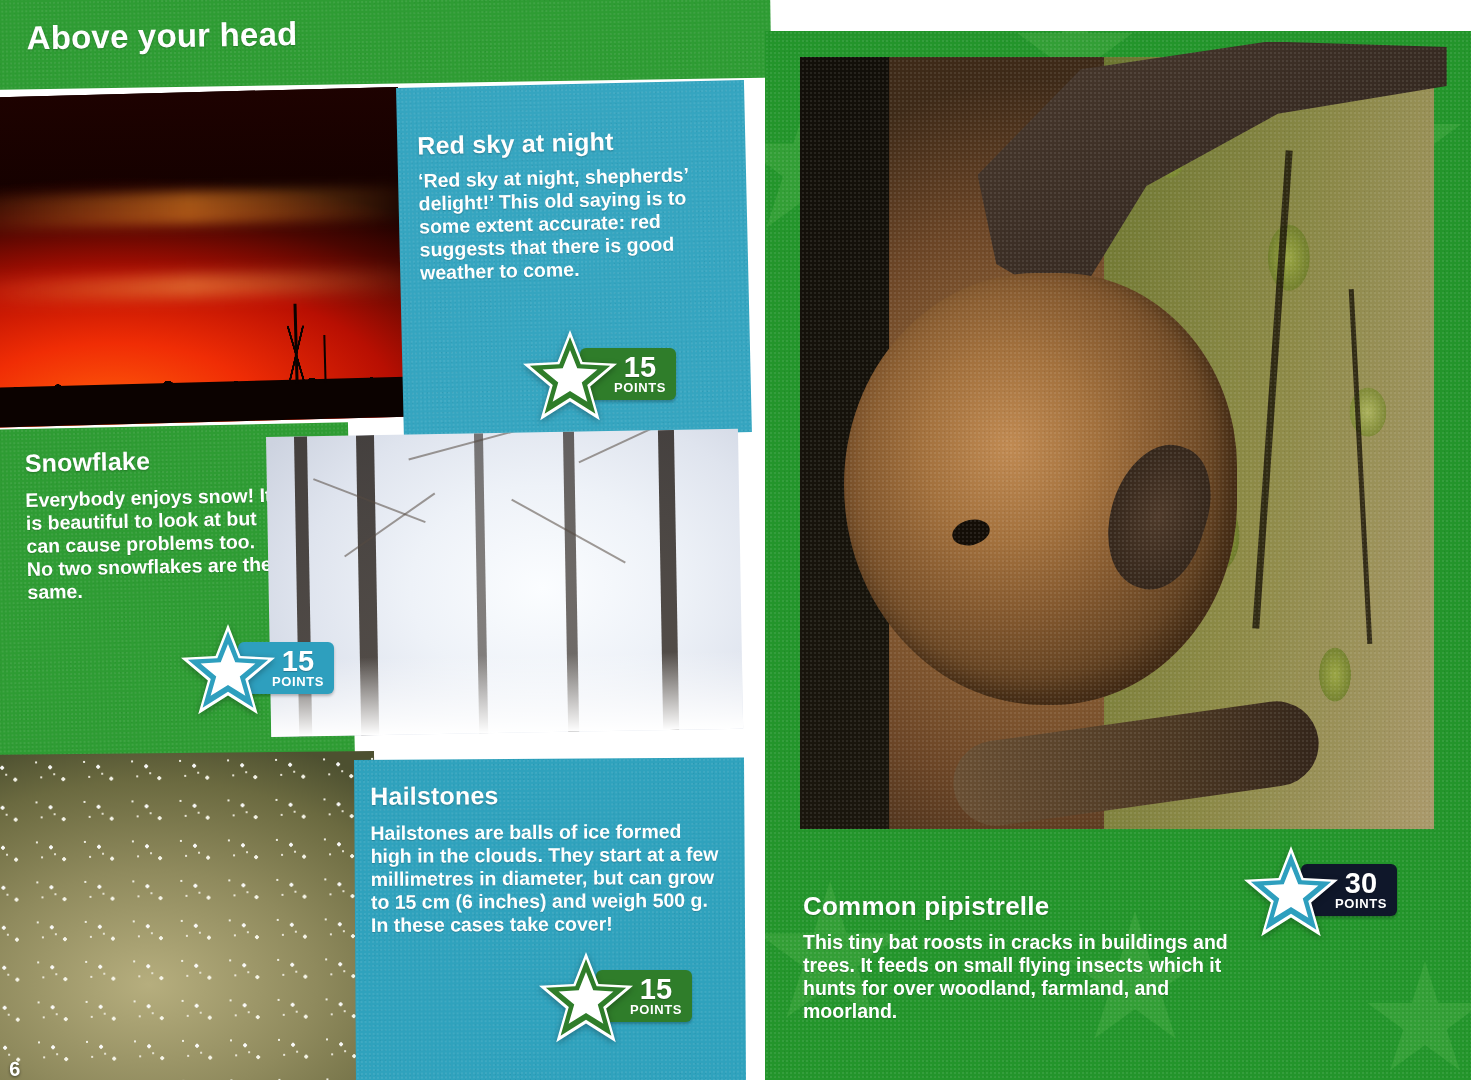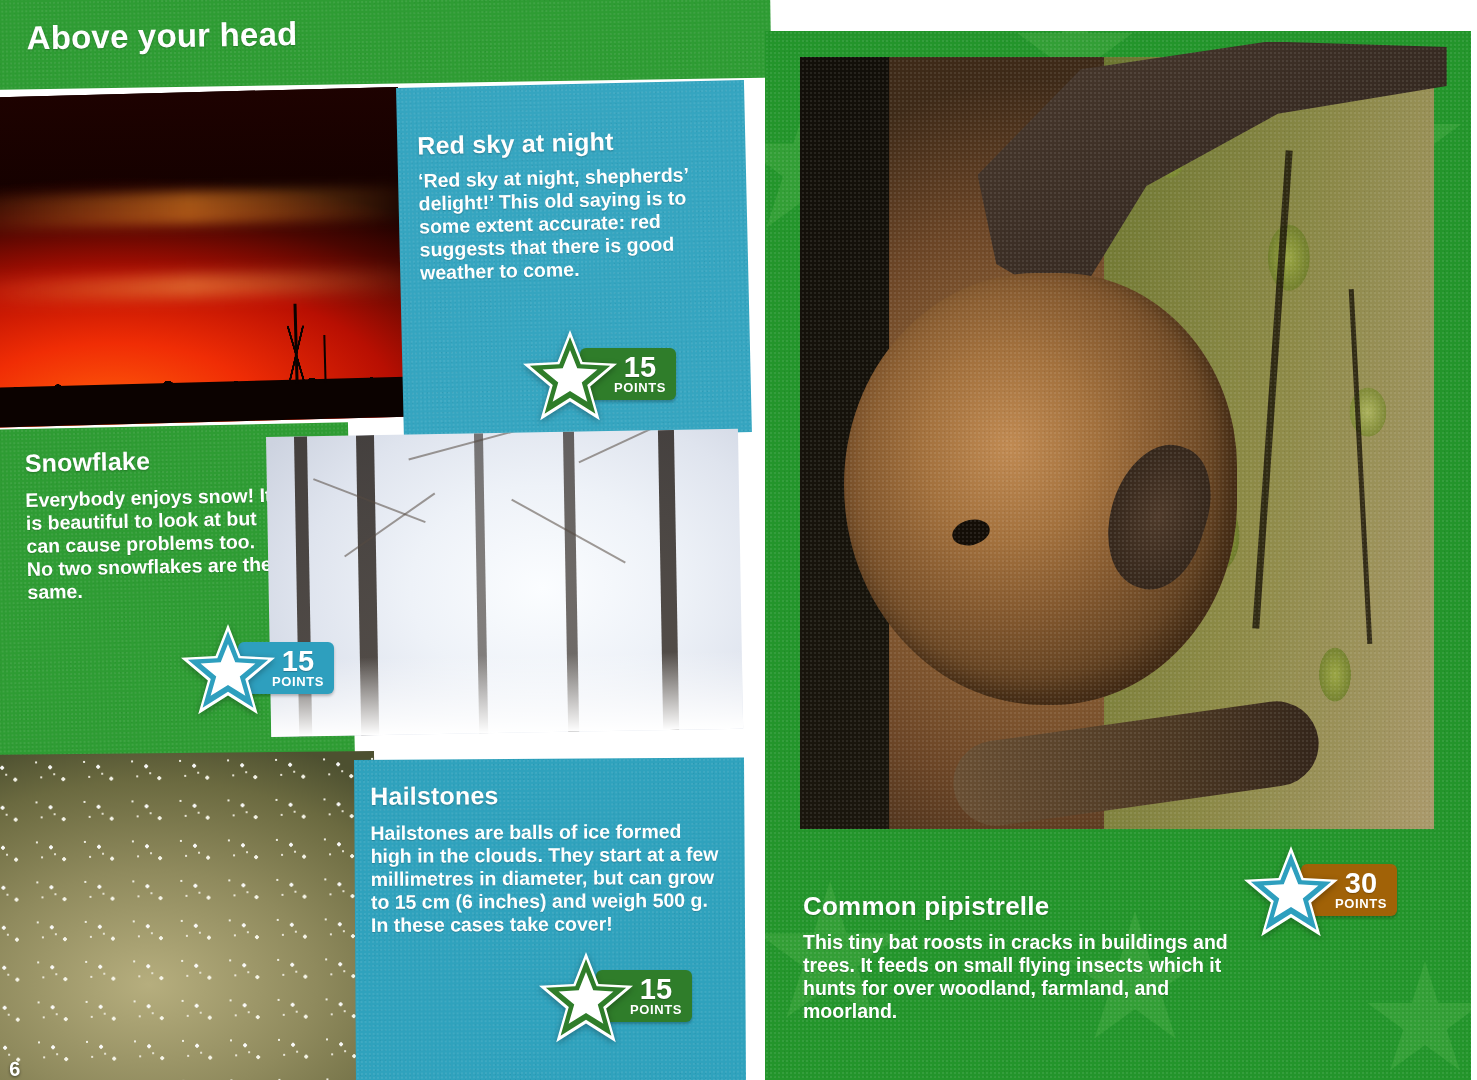--- a/index.html
+++ b/index.html
@@ -325,21 +325,21 @@
       <div class="ear"></div>
       <div class="eye"></div>
       <div class="branch"></div>
     </div>
 
     <div class="hd" id="bat-head">Common pipistrelle</div>
     <div class="bodytxt" id="bat-body">This tiny bat roosts in cracks in buildings and trees. It feeds on small flying insects which it hunts for over woodland, farmland, and moorland.</div>
   </div>
 
   <div class="badge" id="badge-bat">
-    <div class="tab" style="background:#a16207">
+    <div class="tab" style="background:#0f172a">
       <span class="num">30</span>
       <span class="pts">POINTS</span>
     </div>
     <div class="starwrap">
       <div class="sOuter"></div>
       <div class="sMid" style="background:#2e9fbe"></div>
       <div class="sIn"></div>
     </div>
   </div>
 

